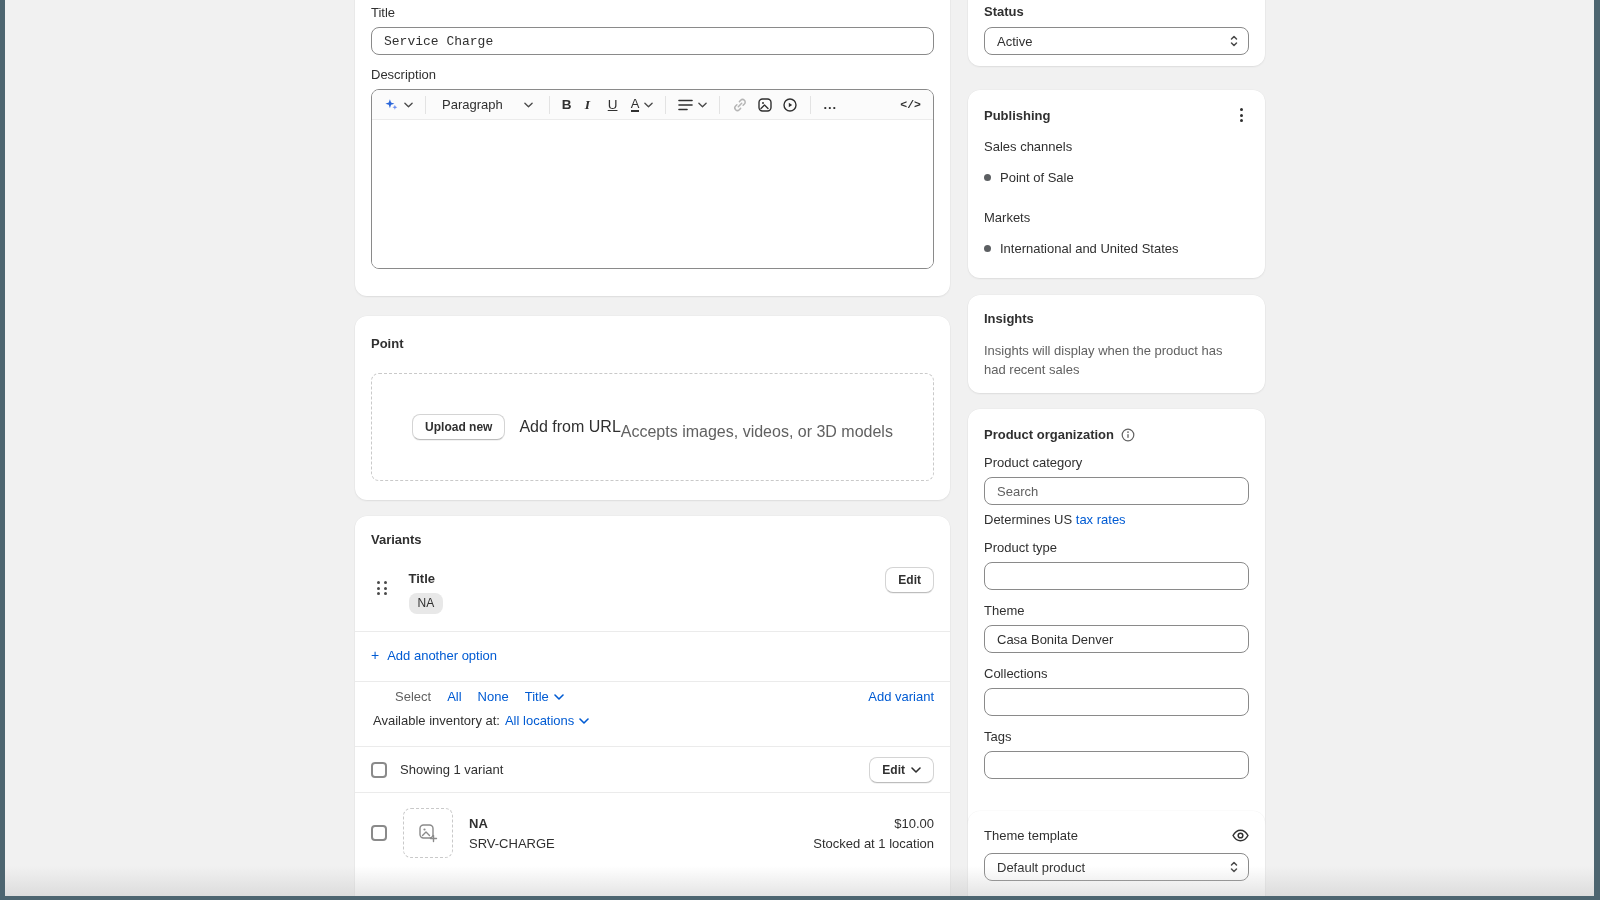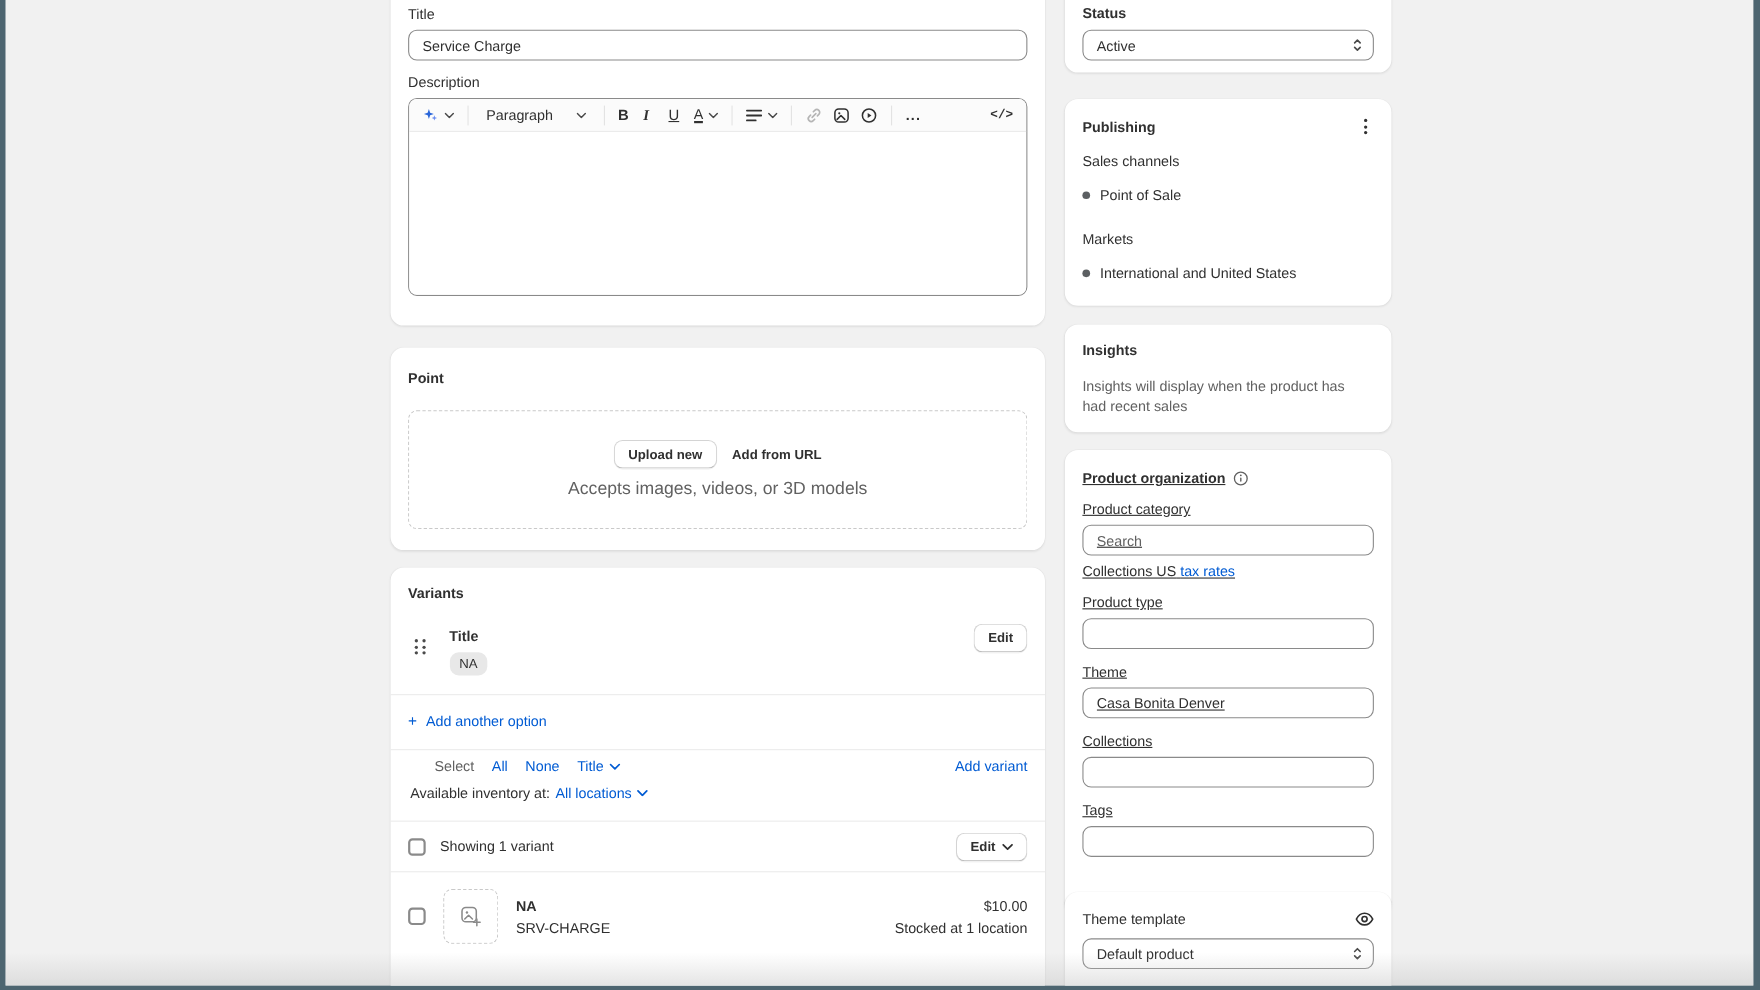--- a/index.html
+++ b/index.html
@@ -24,63 +24,63 @@
   .select { position:relative; display:flex; align-items:center; height:28px;
             border:1px solid #8a8a8a; border-radius:8px; background:#fff;
             padding:0 20px 0 12px; cursor:pointer; }
   .select .caret { position:absolute; right:8px; top:50%; transform:translateY(-50%); display:flex; }
 
   .btn { display:inline-flex; align-items:center; justify-content:center; gap:6px;
          height:26px; padding:0 12px; background:#fff; border:1px solid #d4d4d4;
          border-bottom-color:#bdbdbd; border-radius:8px; font-size:12px; font-weight:700;
          color:#303030; box-shadow:0 1px 0 rgba(0,0,0,.05); cursor:pointer;
          font-family:"Liberation Sans", sans-serif; }
-  .btn-plain { display:inline-flex; align-items:center; font-size:12px; font-weight:700;
+  .btn-plain { display:inline-flex; align-items:center; font-size:16px; font-weight:400;
                color:#303030; background:none; border:none; cursor:pointer;
                font-family:"Liberation Sans", sans-serif; }
 
   .link { color:#005bd3; cursor:pointer; text-decoration:none; }
   .muted { color:#616161; }
 
   .checkbox { width:16px; height:16px; border:2px solid #8a8a8a; border-radius:4px;
               background:#fff; flex:none; cursor:pointer; }
 
   .pill { display:inline-block; background:#e8e8e8; border-radius:8px; padding:3px 9px;
           font-size:12px; color:#303030; line-height:15px; }
 
   .drag { display:grid; grid-template-columns:repeat(2,3px); grid-auto-rows:3px;
           gap:2.5px 3.5px; cursor:grab; }
   .drag i { width:3px; height:3px; border-radius:50%; background:#4a4a4a; }
 
   .hairline { border-bottom:1px solid #ebebeb; }
 
   
   .card-details { left:350px; top:-44px; width:595px; height:340px; padding:49px 16px 14px; }
-  .card-details .text-input { margin-top:7px; }
+  .card-details .text-input { margin-top:7px;font-family:Liberation Mono, monospace; }
   .desc-label { margin-top:12px; }
   .editor { margin-top:7px; height:180px; border:1px solid #8a8a8a; border-radius:8px;
             background:#fff; overflow:hidden; }
   .editor-toolbar { display:flex; align-items:center; height:30px; background:#fbfbfb;
                     border-bottom:1px solid #ebebeb; padding:0 12px; gap:9px; }
   .tb-sep { width:1px; height:18px; background:#e3e3e3; margin:0 3px; flex:none; }
   .tb-item { display:inline-flex; align-items:center; gap:5px; cursor:pointer;
              color:#303030; font-size:13px; }
   .tb-letter { font-weight:700; font-size:13.5px; width:14px; text-align:center; }
   .tb-italic { font-family:"Liberation Serif", serif; font-style:italic; font-weight:600; }
   .tb-underline { text-decoration:underline; font-weight:400; }
   .tb-color { font-weight:400; border-bottom:2px solid #303030; line-height:13px; }
   .tb-more { letter-spacing:1px; font-weight:700; }
   .tb-code { margin-left:auto; font-family:"Liberation Mono", monospace; font-size:11.5px;
              font-weight:700; }
   .paragraph-select { padding:0 4px; }
 
   
   .card-media { left:350px; top:316px; width:595px; height:184px; padding:20px 16px; }
   .dropzone { margin-top:22px; height:108px; border:1px dashed #c9c9c9; border-radius:8px;
-              display:flex; flex-direction:column; align-items:center; justify-content:center; }
+              display:flex; align-items:center; justify-content:center; }
   .dropzone-row { display:flex; align-items:center; gap:14px; }
   .dropzone-hint { margin-top:10px; font-size:16px; color:#616161; }
 
   
   .card-variants { left:350px; top:516px; width:595px; height:384px; border-bottom-left-radius:0; border-bottom-right-radius:0; }
   .vc-head { padding:16px 16px 0; }
   .vc-option-row { display:flex; align-items:flex-start; padding:24px 16px 17px; }
   .vc-option-row .drag { margin:10px 22px 0 6px; }
   .vc-opt-name { font-weight:700; }
   .vc-opt-val { margin-top:7px; }
@@ -114,21 +114,21 @@
   .kebab { display:flex; flex-direction:column; gap:2.5px; padding:2px 6px; cursor:pointer; }
   .kebab i { width:3px; height:3px; border-radius:50%; background:#303030; }
   .sub-label { margin-top:15px; }
   .bullet-row { margin-top:16px; display:flex; align-items:center; gap:9px; }
   .bullet { width:7px; height:7px; border-radius:50%; background:#5c5f62; flex:none; }
   .sub-label-2 { margin-top:25px; }
 
   .card-insights { left:963px; top:295px; width:297px; height:98px; padding:16px; }
   .insights-body { margin-top:15px; width:254px; line-height:19px; color:#616161; }
 
-  .card-org { left:963px; top:409px; width:297px; height:422px; padding:18px 16px;text-decoration:underline; }
+  .card-org { left:963px; top:409px; width:297px; height:422px; padding:18px 16px; }
   .org-title-row { display:flex; align-items:center; gap:7px; }
   .org-label { margin-top:13px; }
   .card-org .text-input { margin-top:7px; }
   .tax-hint { margin-top:7px; }
 
   .card-theme { left:963px; top:811px; width:297px; height:120px; padding:17px 16px; }
   .theme-title-row { display:flex; align-items:center; justify-content:space-between; }
   .card-theme .select { margin-top:10px; }
 
   .bottom-fade { position:absolute; left:0; right:0; bottom:0; height:30px;
@@ -352,21 +352,21 @@
         <span class="card-title">Product organization</span>
         <svg width="14" height="14" viewBox="0 0 14 14">
           <circle cx="7" cy="7" r="5.8" fill="none" stroke="#616161" stroke-width="1.2"></circle>
           <rect x="6.35" y="6" width="1.3" height="4" rx="0.65" fill="#616161"></rect>
           <circle cx="7" cy="4.1" r="0.85" fill="#616161"></circle>
         </svg>
       </div>
       <div class="field-label org-label">Product category</div>
       <input class="text-input" type="text" placeholder="Search" style="">
       <div class="tax-hint">
-        <span>Collections US</span>
+        <span>Determines US</span>
         <span class="link">tax rates</span>
       </div>
       <div class="field-label org-label">Product type</div>
       <input class="text-input" type="text" style="">
       <div class="field-label org-label">Theme</div>
       <input class="text-input" type="text" value="Casa Bonita Denver" style="">
       <div class="field-label org-label">Collections</div>
       <input class="text-input" type="text" style="">
       <div class="field-label org-label">Tags</div>
       <input class="text-input" type="text" style="">

